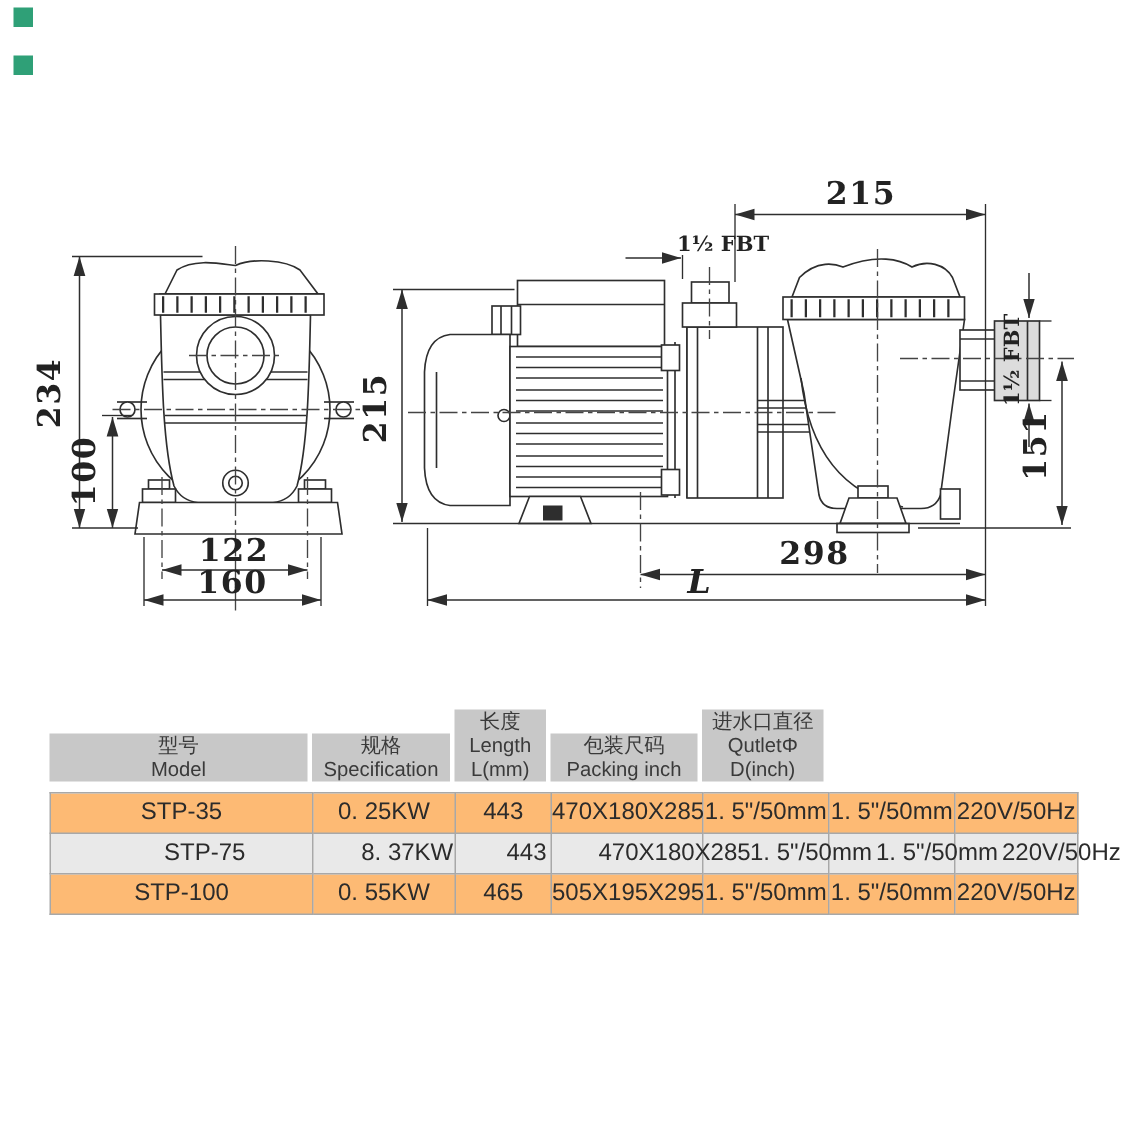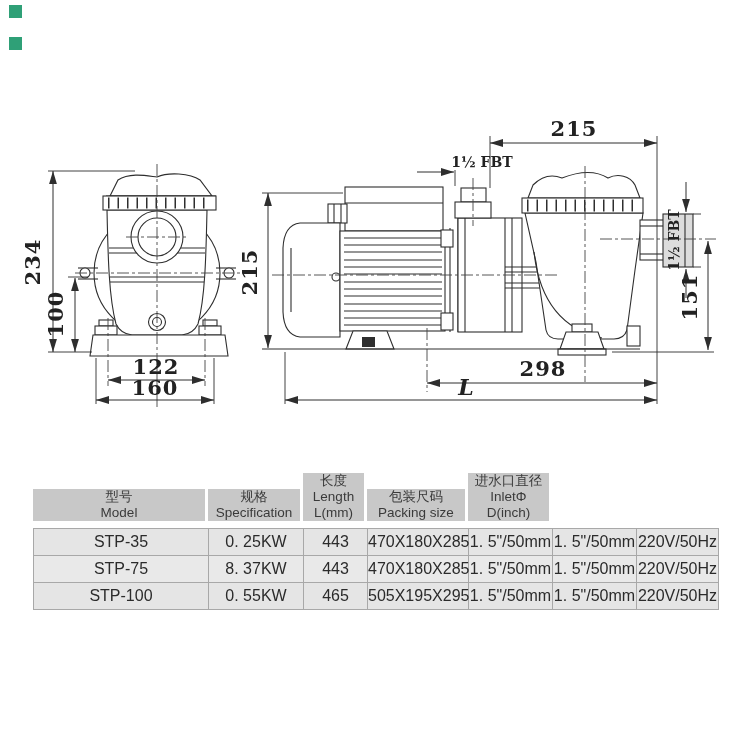--- a/index.html
+++ b/index.html
@@ -29,22 +29,22 @@
   .hcell{
     background:#c8c8c8;color:#3a3a3a;font-size:13.5px;line-height:16px;
     display:flex;flex-direction:column;align-items:center;justify-content:center;
     text-align:center;
   }
   .spec-body{margin-top:7px;border-collapse:collapse;width:685px;table-layout:fixed;}
   .spec-body td{
     border:1px solid #a8a8a8;height:26px;text-align:center;vertical-align:middle;
     font-size:16px;color:#2b2b2b;padding:0;white-space:nowrap;overflow:visible;
   }
-  .spec-body tr.alt td{background:#e9e9e9;}
-  .spec-body tr.plain td{background:#e5e5e5;}
+  .spec-body tr.alt td{background:#e9e9e9;padding-left:31px;}
+  .spec-body tr.plain td{background:#fdba74;}
 </style>
 </head>
 <body>
 
 <div class="marker-sq" style="top: 5px; background: rgb(47, 160, 119);"></div>
 <div class="marker-sq" style="top: 37px; background: rgb(47, 160, 119);"></div>
 
 <svg id="drawing-svg" width="750" height="440" viewBox="0 0 750 440">
   <defs>
     <marker id="ar" viewBox="0 0 12 8" refX="12" refY="4" markerWidth="13" markerHeight="8.7" orient="auto-start-reverse">
@@ -228,25 +228,25 @@
       <span>规格</span>
       <span>Specification</span>
     </div>
     <div class="hcell" style="width:61px">
       <span>长度</span>
       <span>Length</span>
       <span>L(mm)</span>
     </div>
     <div class="hcell" style="width:98px">
       <span>包装尺码</span>
-      <span>Packing size</span>
+      <span>Packing inch</span>
     </div>
     <div class="hcell" style="width:81px">
       <span>进水口直径</span>
-      <span>InletΦ</span>
+      <span>QutletΦ</span>
       <span>D(inch)</span>
     </div>
   </div>
 
   <table class="spec-body">
     <colgroup>
       <col style="width:175px">
         <col style="width:95px">
         <col style="width:64px">
       <col style="width:101px">

